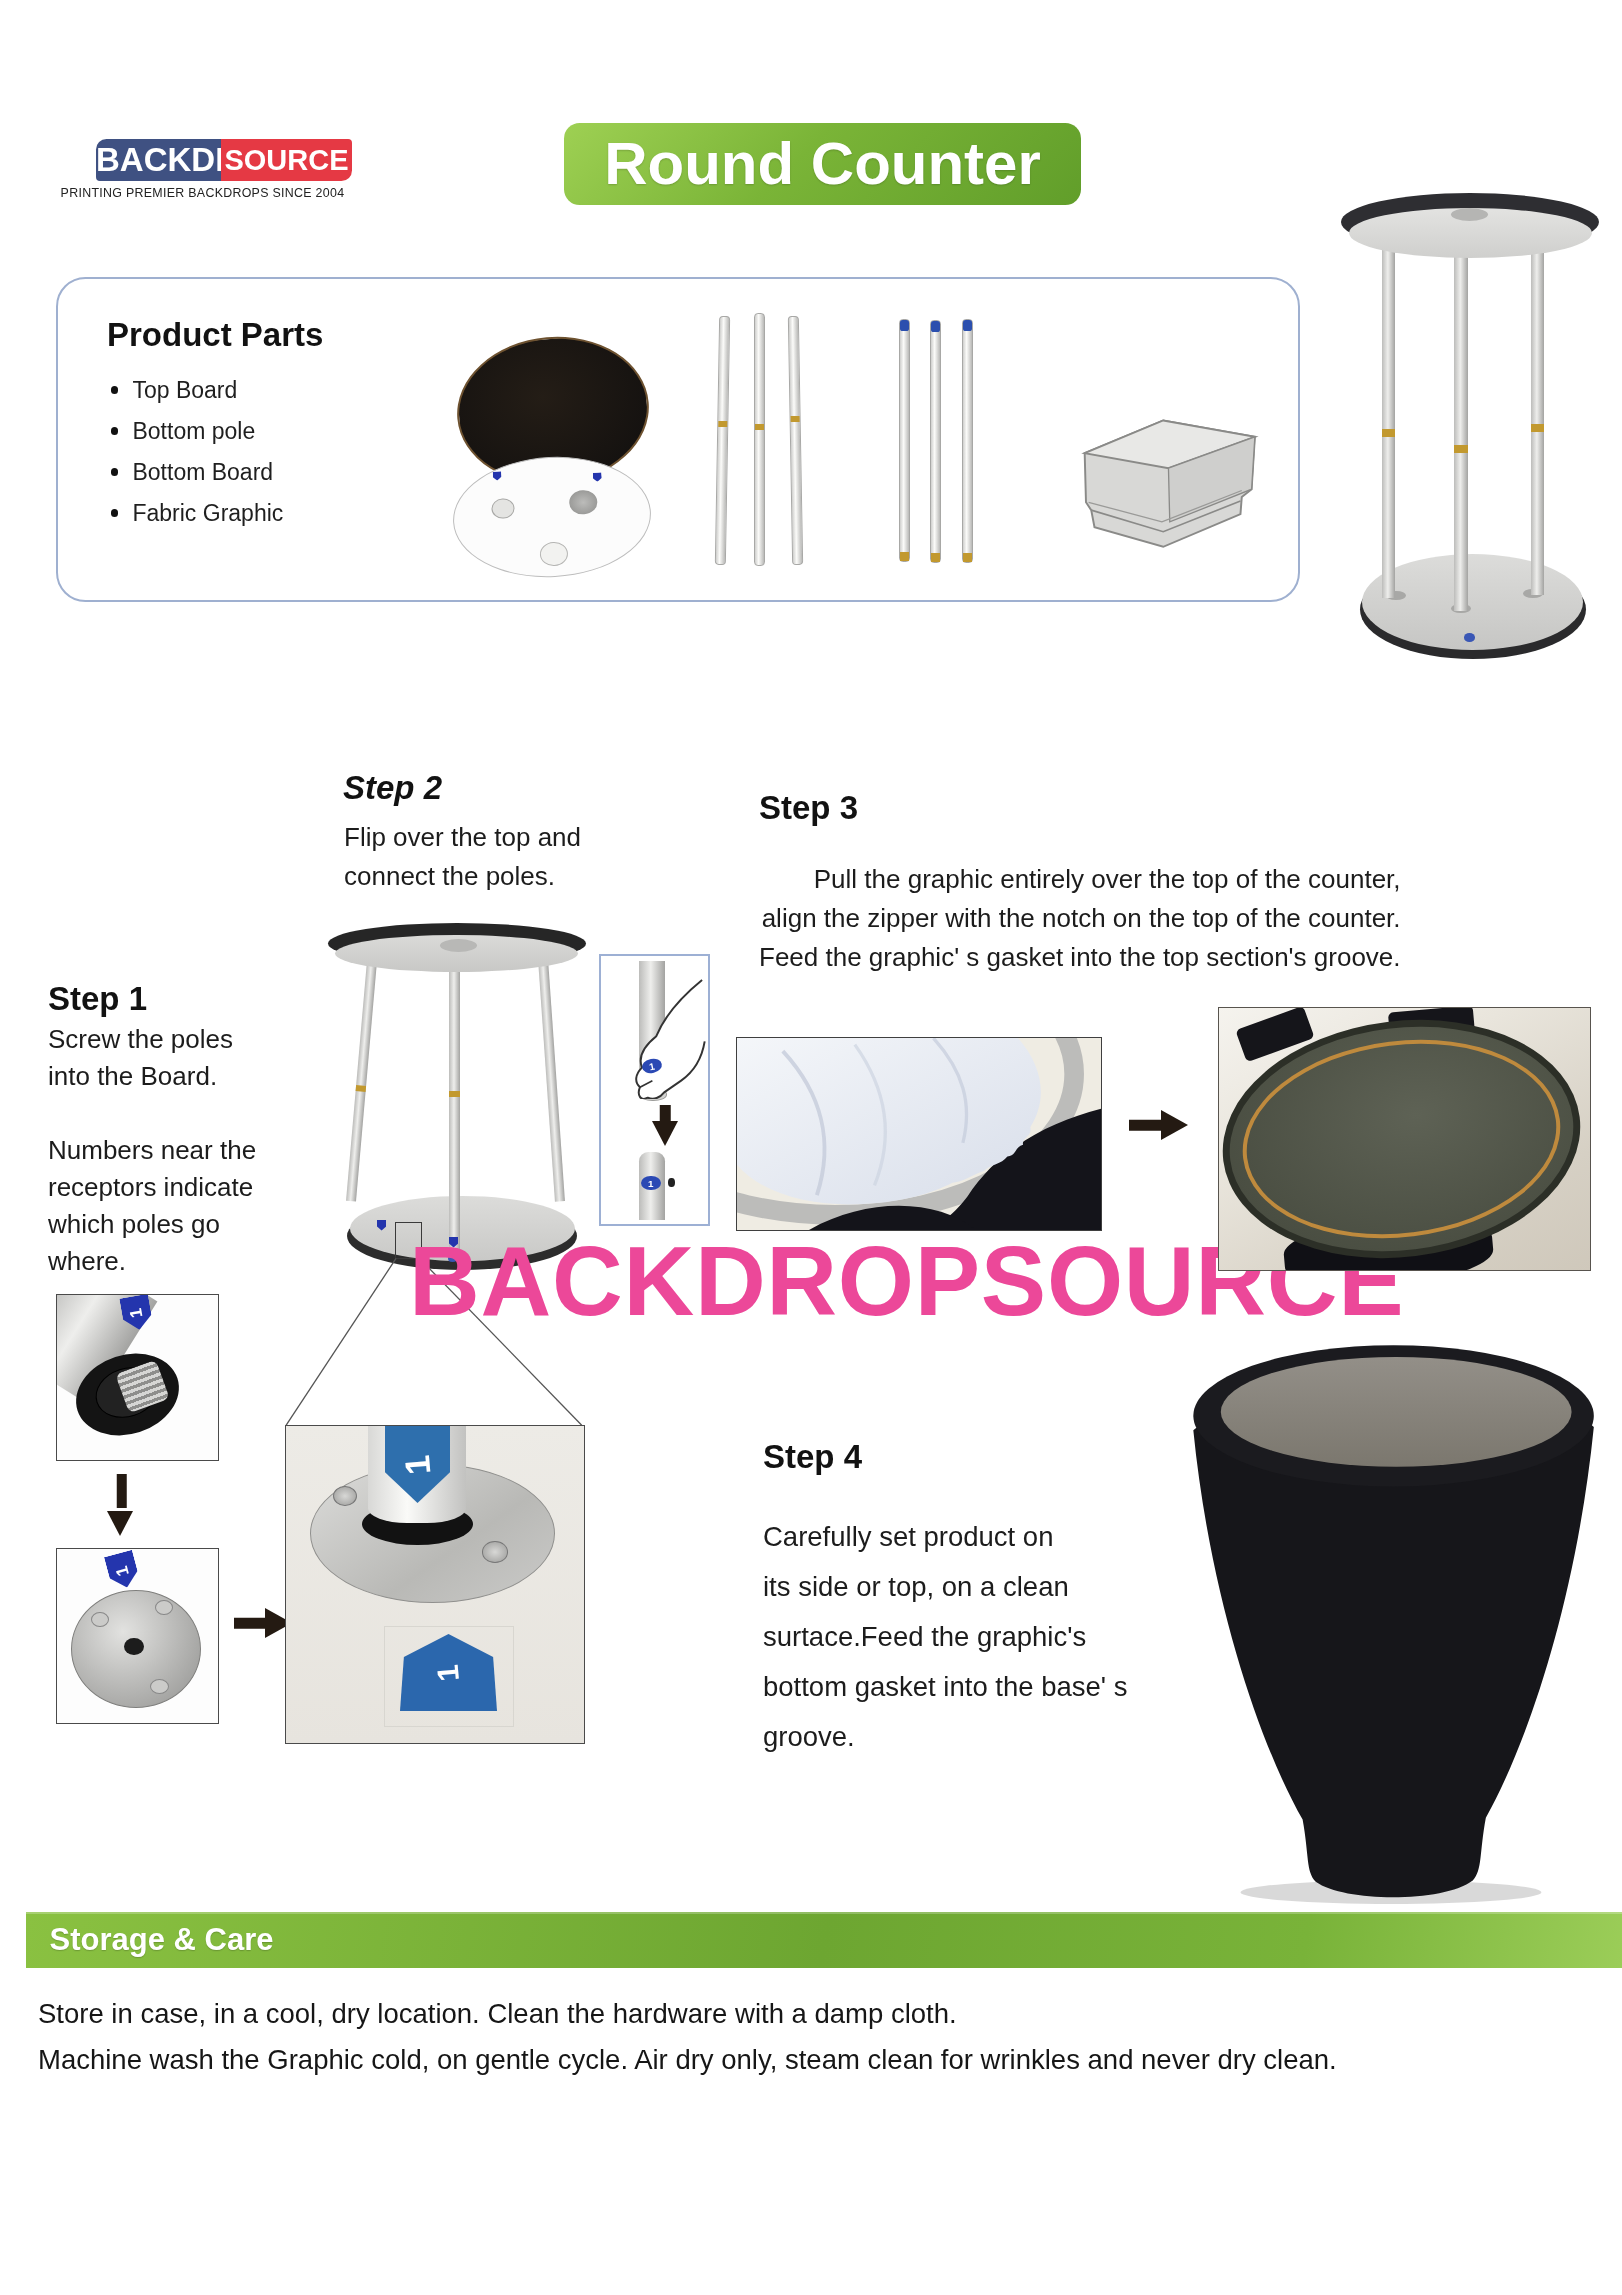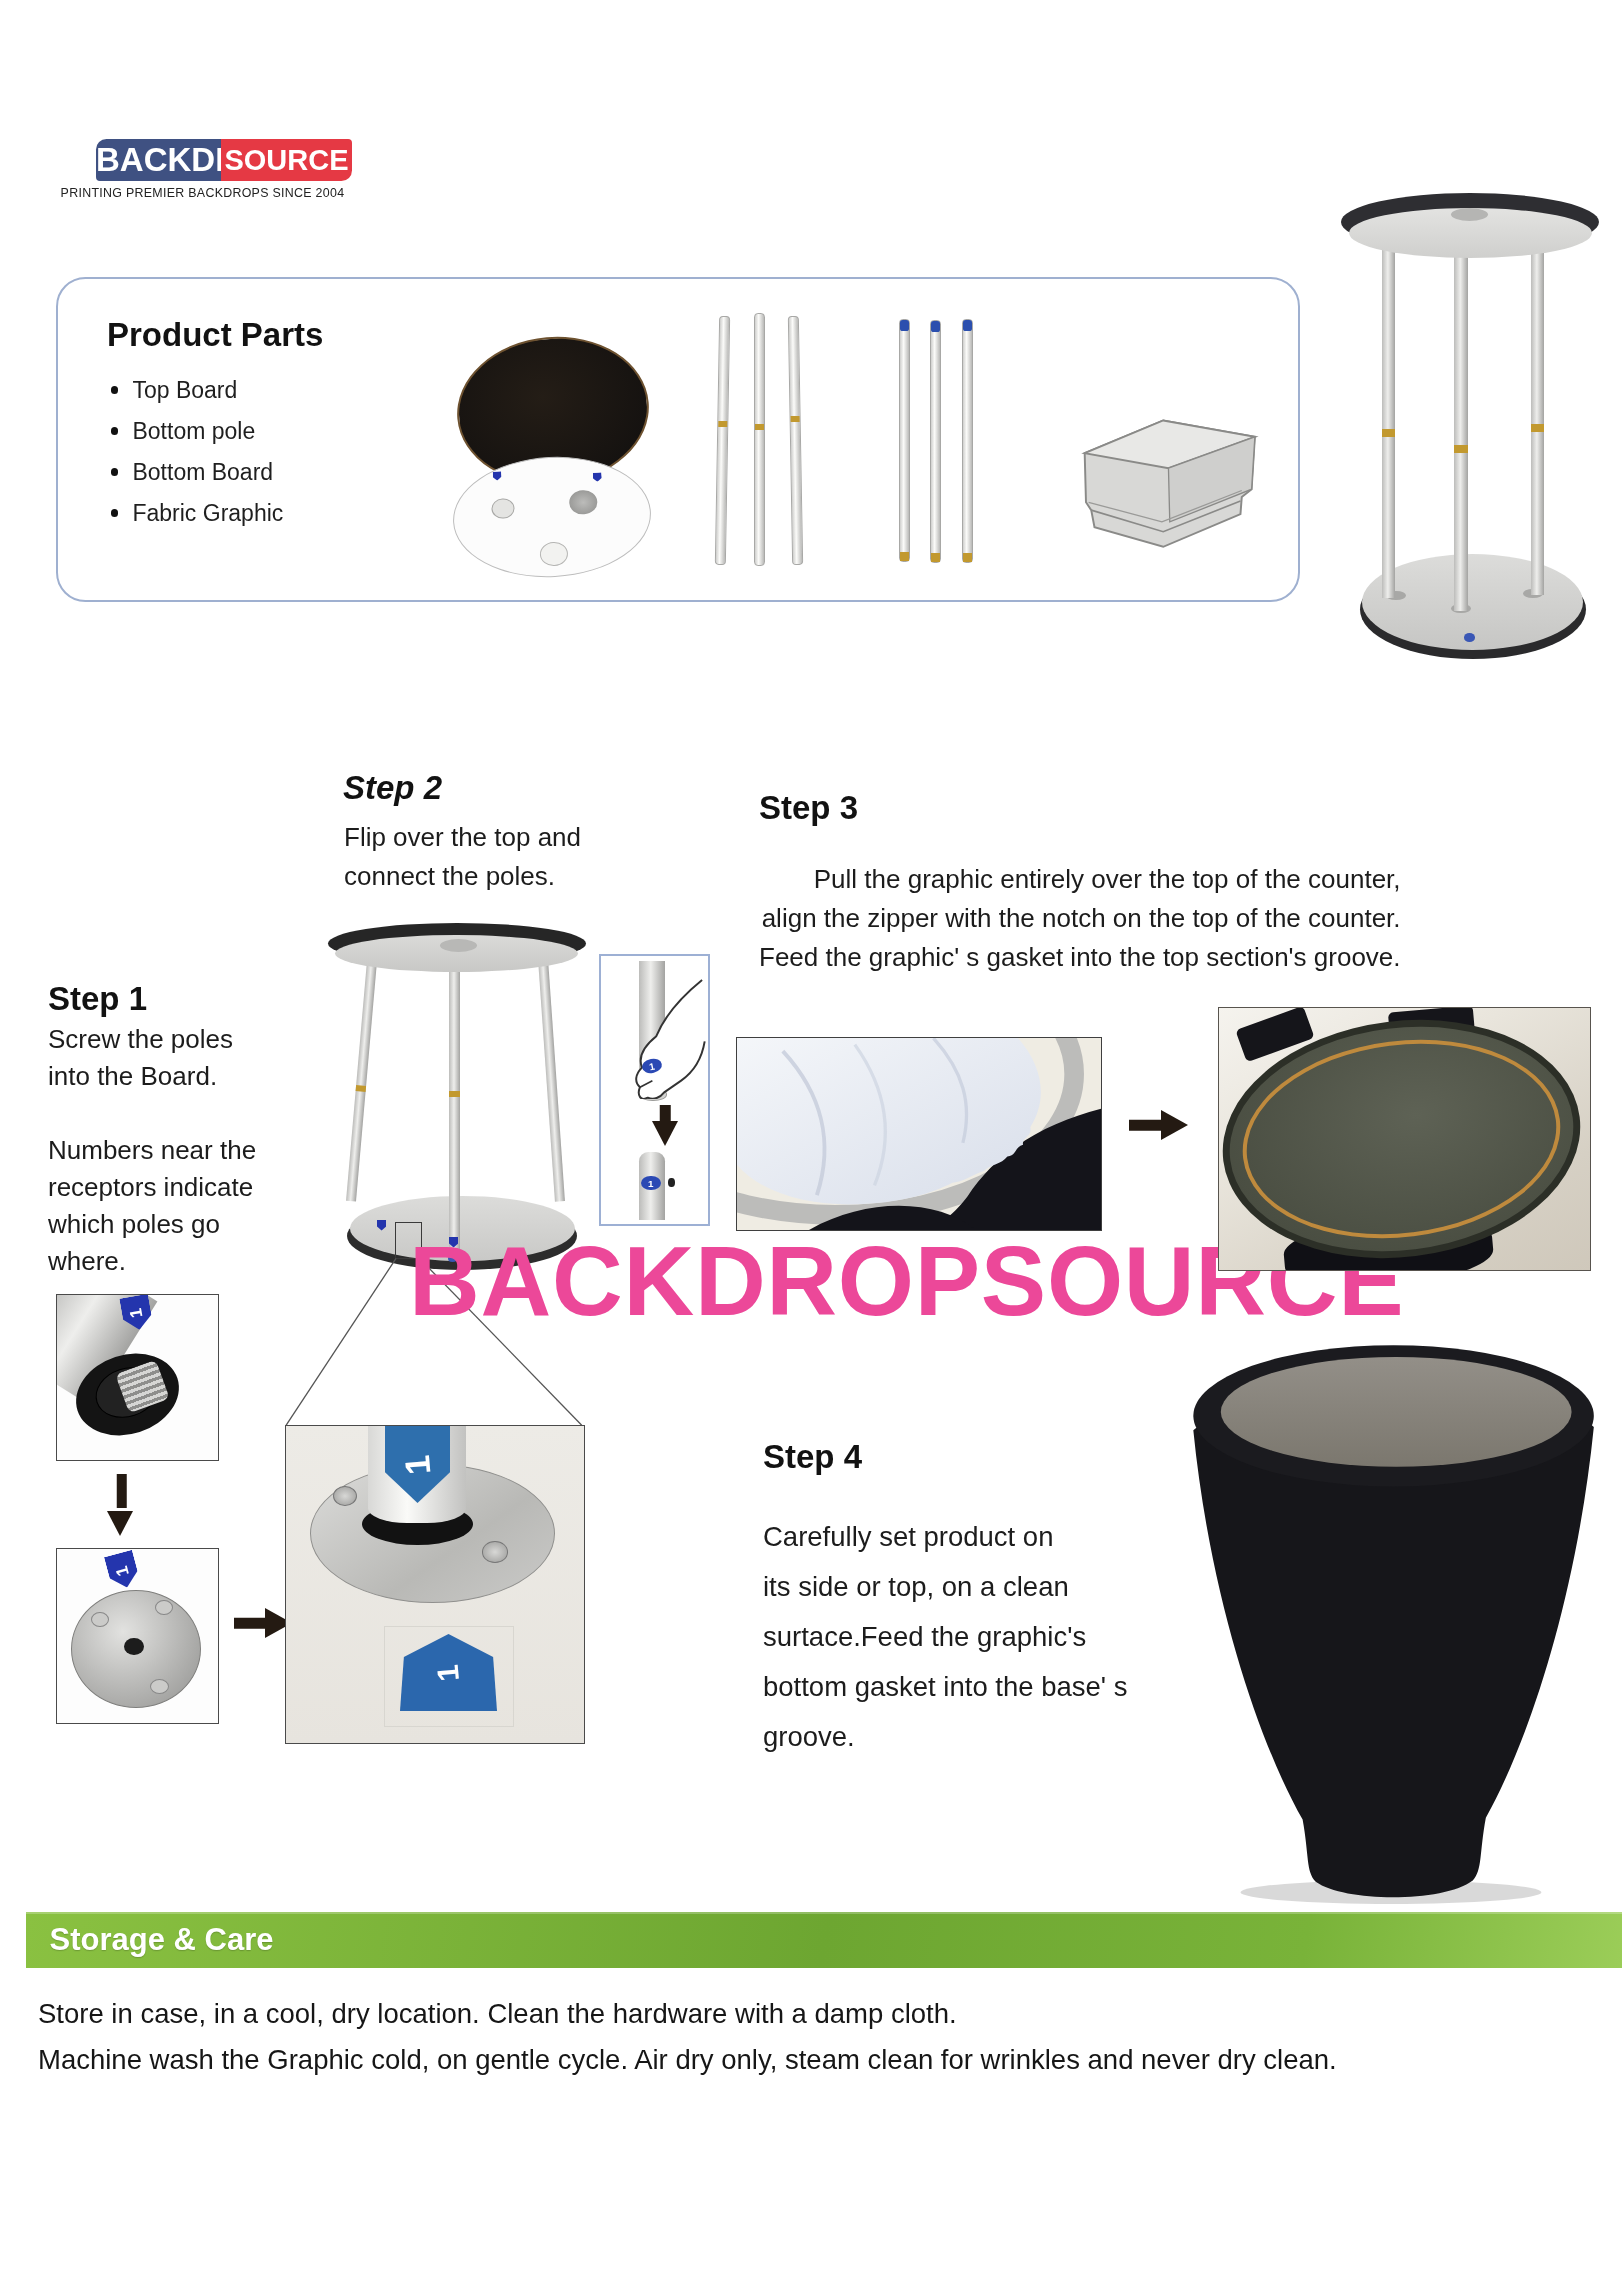--- a/index.html
+++ b/index.html
@@ -63,20 +63,21 @@
 </style>
 </head>
 <body>
 
 <div class="page">
 
   <div class="abs logo-blue">BACKDROP</div>
   <div class="abs logo-red">SOURCE</div>
   <div class="abs logo-tagline">PRINTING PREMIER BACKDROPS SINCE 2004</div>
 
+  <div class="abs title-banner">Round Counter</div>
 
   <div class="abs" style="left:1302px;top:167px;width:314px;height:487px;">
     <div class="abs ell" style="left:58px;top:393px;width:226px;height:99px;background:#2a2a2c;"></div>
     <div class="abs ell" style="left:60px;top:387px;width:221px;height:96px;background:linear-gradient(#dcdcda,#c6c6c4);"></div>
     <div class="abs ell" style="left:84px;top:424px;width:19.6px;height:9.2px;background:#a8a8a6;"></div>
     <div class="abs ell" style="left:149px;top:437px;width:19.6px;height:9.2px;background:#a8a8a6;"></div>
     <div class="abs ell" style="left:221px;top:422px;width:19.6px;height:9.2px;background:#a8a8a6;"></div>
     <div class="abs ell" style="left:162px;top:466px;width:10.5px;height:8.5px;background:#3a57b5;"></div>
     <div class="abs pole-big" style="left:80px;top:71px;width:13px;height:360px;"></div>
     <div class="abs pole-big" style="left:152px;top:76px;width:14.4px;height:368px;"></div>

